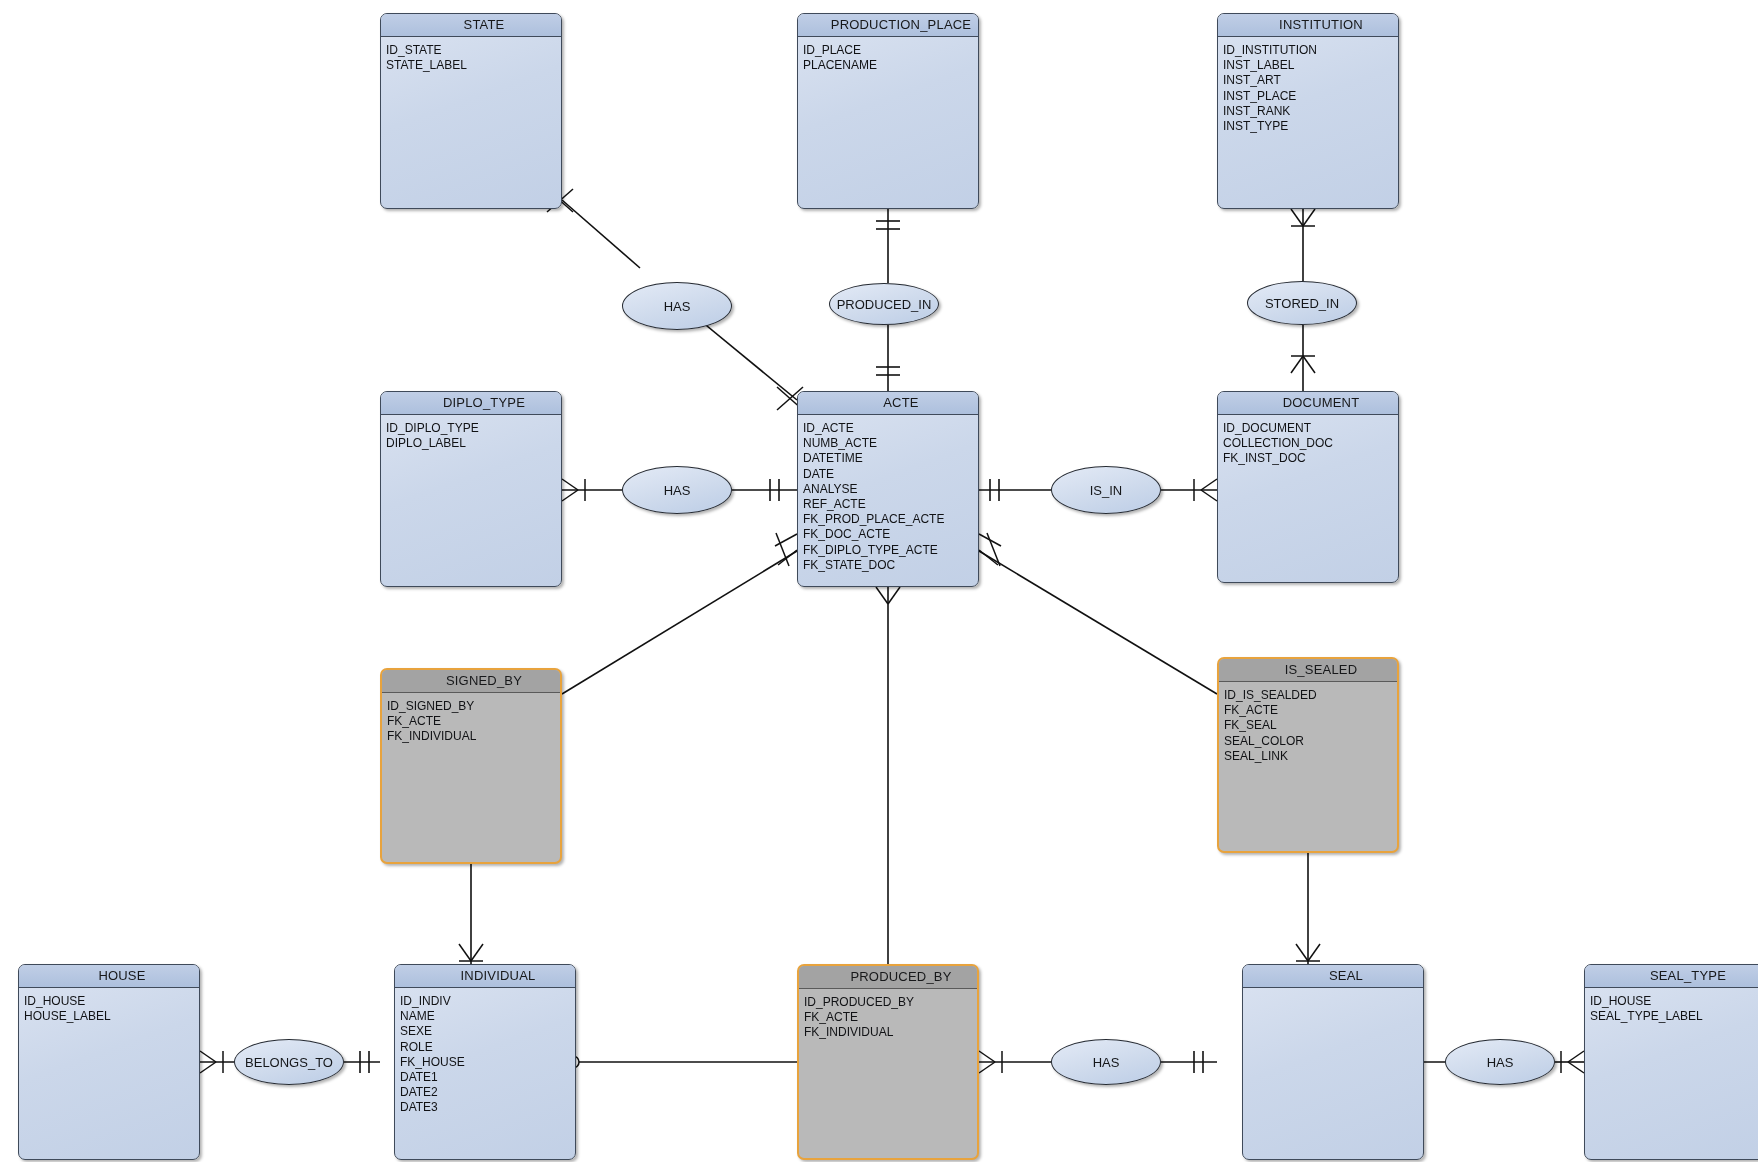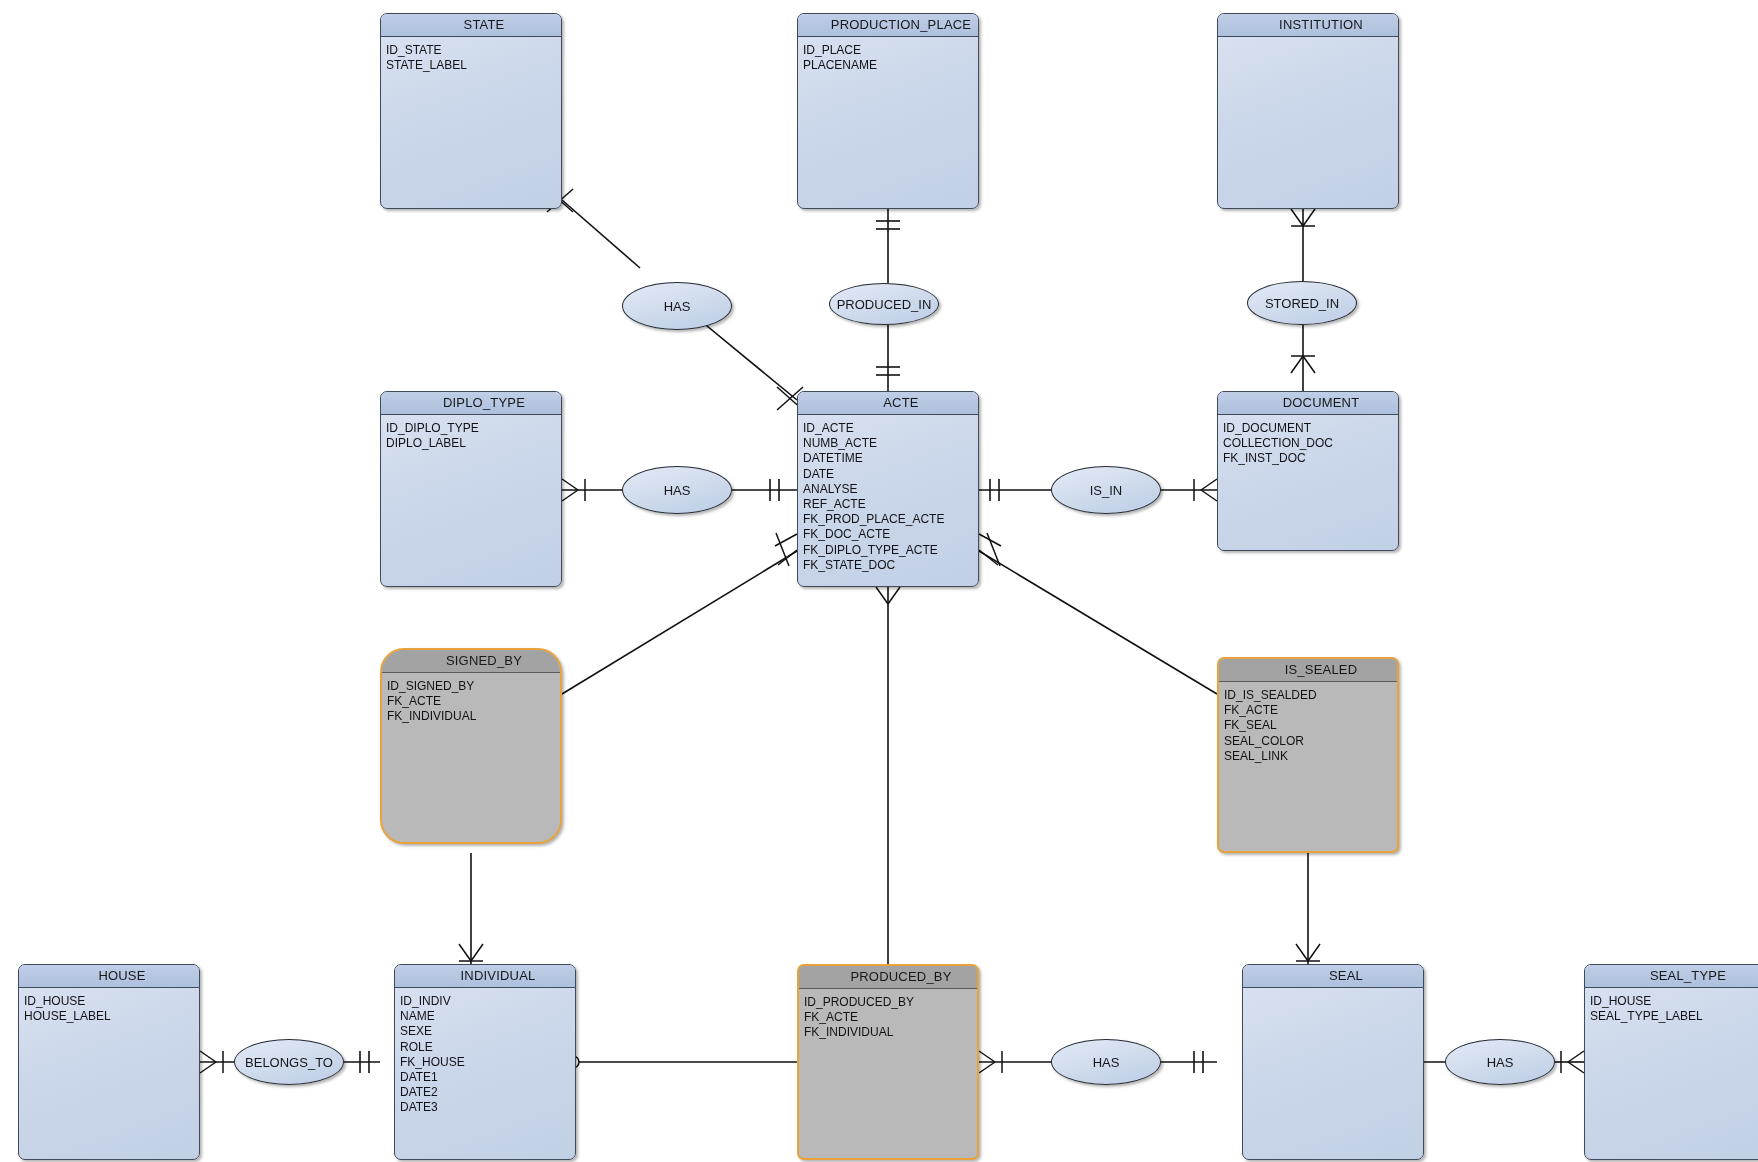--- a/index.html
+++ b/index.html
@@ -233,20 +233,28 @@
       </div>
       <div class="entity" style="left: 797px; top: 13px; width: 182px; height: 196px;">
         <div class="ent-title">PRODUCTION_PLACE</div>
         <div class="ent-fields">
           <div>ID_PLACE</div>
           <div>PLACENAME</div>
         </div>
       </div>
       <div class="entity" style="left: 1217px; top: 13px; width: 182px; height: 196px;">
         <div class="ent-title">INSTITUTION</div>
+        <div class="ent-fields">
+          <div>ID_INSTITUTION</div>
+          <div>INST_LABEL</div>
+          <div>INST_ART</div>
+          <div>INST_PLACE</div>
+          <div>INST_RANK</div>
+          <div>INST_TYPE</div>
+        </div>
       </div>
       <div class="entity" style="left: 380px; top: 391px; width: 182px; height: 196px;">
         <div class="ent-title">DIPLO_TYPE</div>
         <div class="ent-fields">
           <div>ID_DIPLO_TYPE</div>
           <div>DIPLO_LABEL</div>
         </div>
       </div>
       <div class="entity" style="left: 797px; top: 391px; width: 182px; height: 196px;">
         <div class="ent-title">ACTE</div>
@@ -256,29 +264,29 @@
           <div>DATETIME</div>
           <div>DATE</div>
           <div>ANALYSE</div>
           <div>REF_ACTE</div>
           <div>FK_PROD_PLACE_ACTE</div>
           <div>FK_DOC_ACTE</div>
           <div>FK_DIPLO_TYPE_ACTE</div>
           <div>FK_STATE_DOC</div>
         </div>
       </div>
-      <div class="entity" style="left: 1217px; top: 391px; width: 182px; height: 160px;">
+      <div class="entity" style="left: 1217px; top: 391px; width: 182px; height: 192px;">
         <div class="ent-title">DOCUMENT</div>
         <div class="ent-fields">
           <div>ID_DOCUMENT</div>
           <div>COLLECTION_DOC</div>
           <div>FK_INST_DOC</div>
         </div>
       </div>
-      <div class="entity assoc" style="left: 380px; top: 648px; width: 182px; height: 196px; border-radius: 24px;">
+      <div class="entity assoc" style="left: 380px; top: 668px; width: 182px; height: 196px;">
         <div class="ent-title">SIGNED_BY</div>
         <div class="ent-fields">
           <div>ID_SIGNED_BY</div>
           <div>FK_ACTE</div>
           <div>FK_INDIVIDUAL</div>
         </div>
       </div>
       <div class="entity assoc" style="left: 1217px; top: 657px; width: 182px; height: 196px;">
         <div class="ent-title">IS_SEALED</div>
         <div class="ent-fields">

